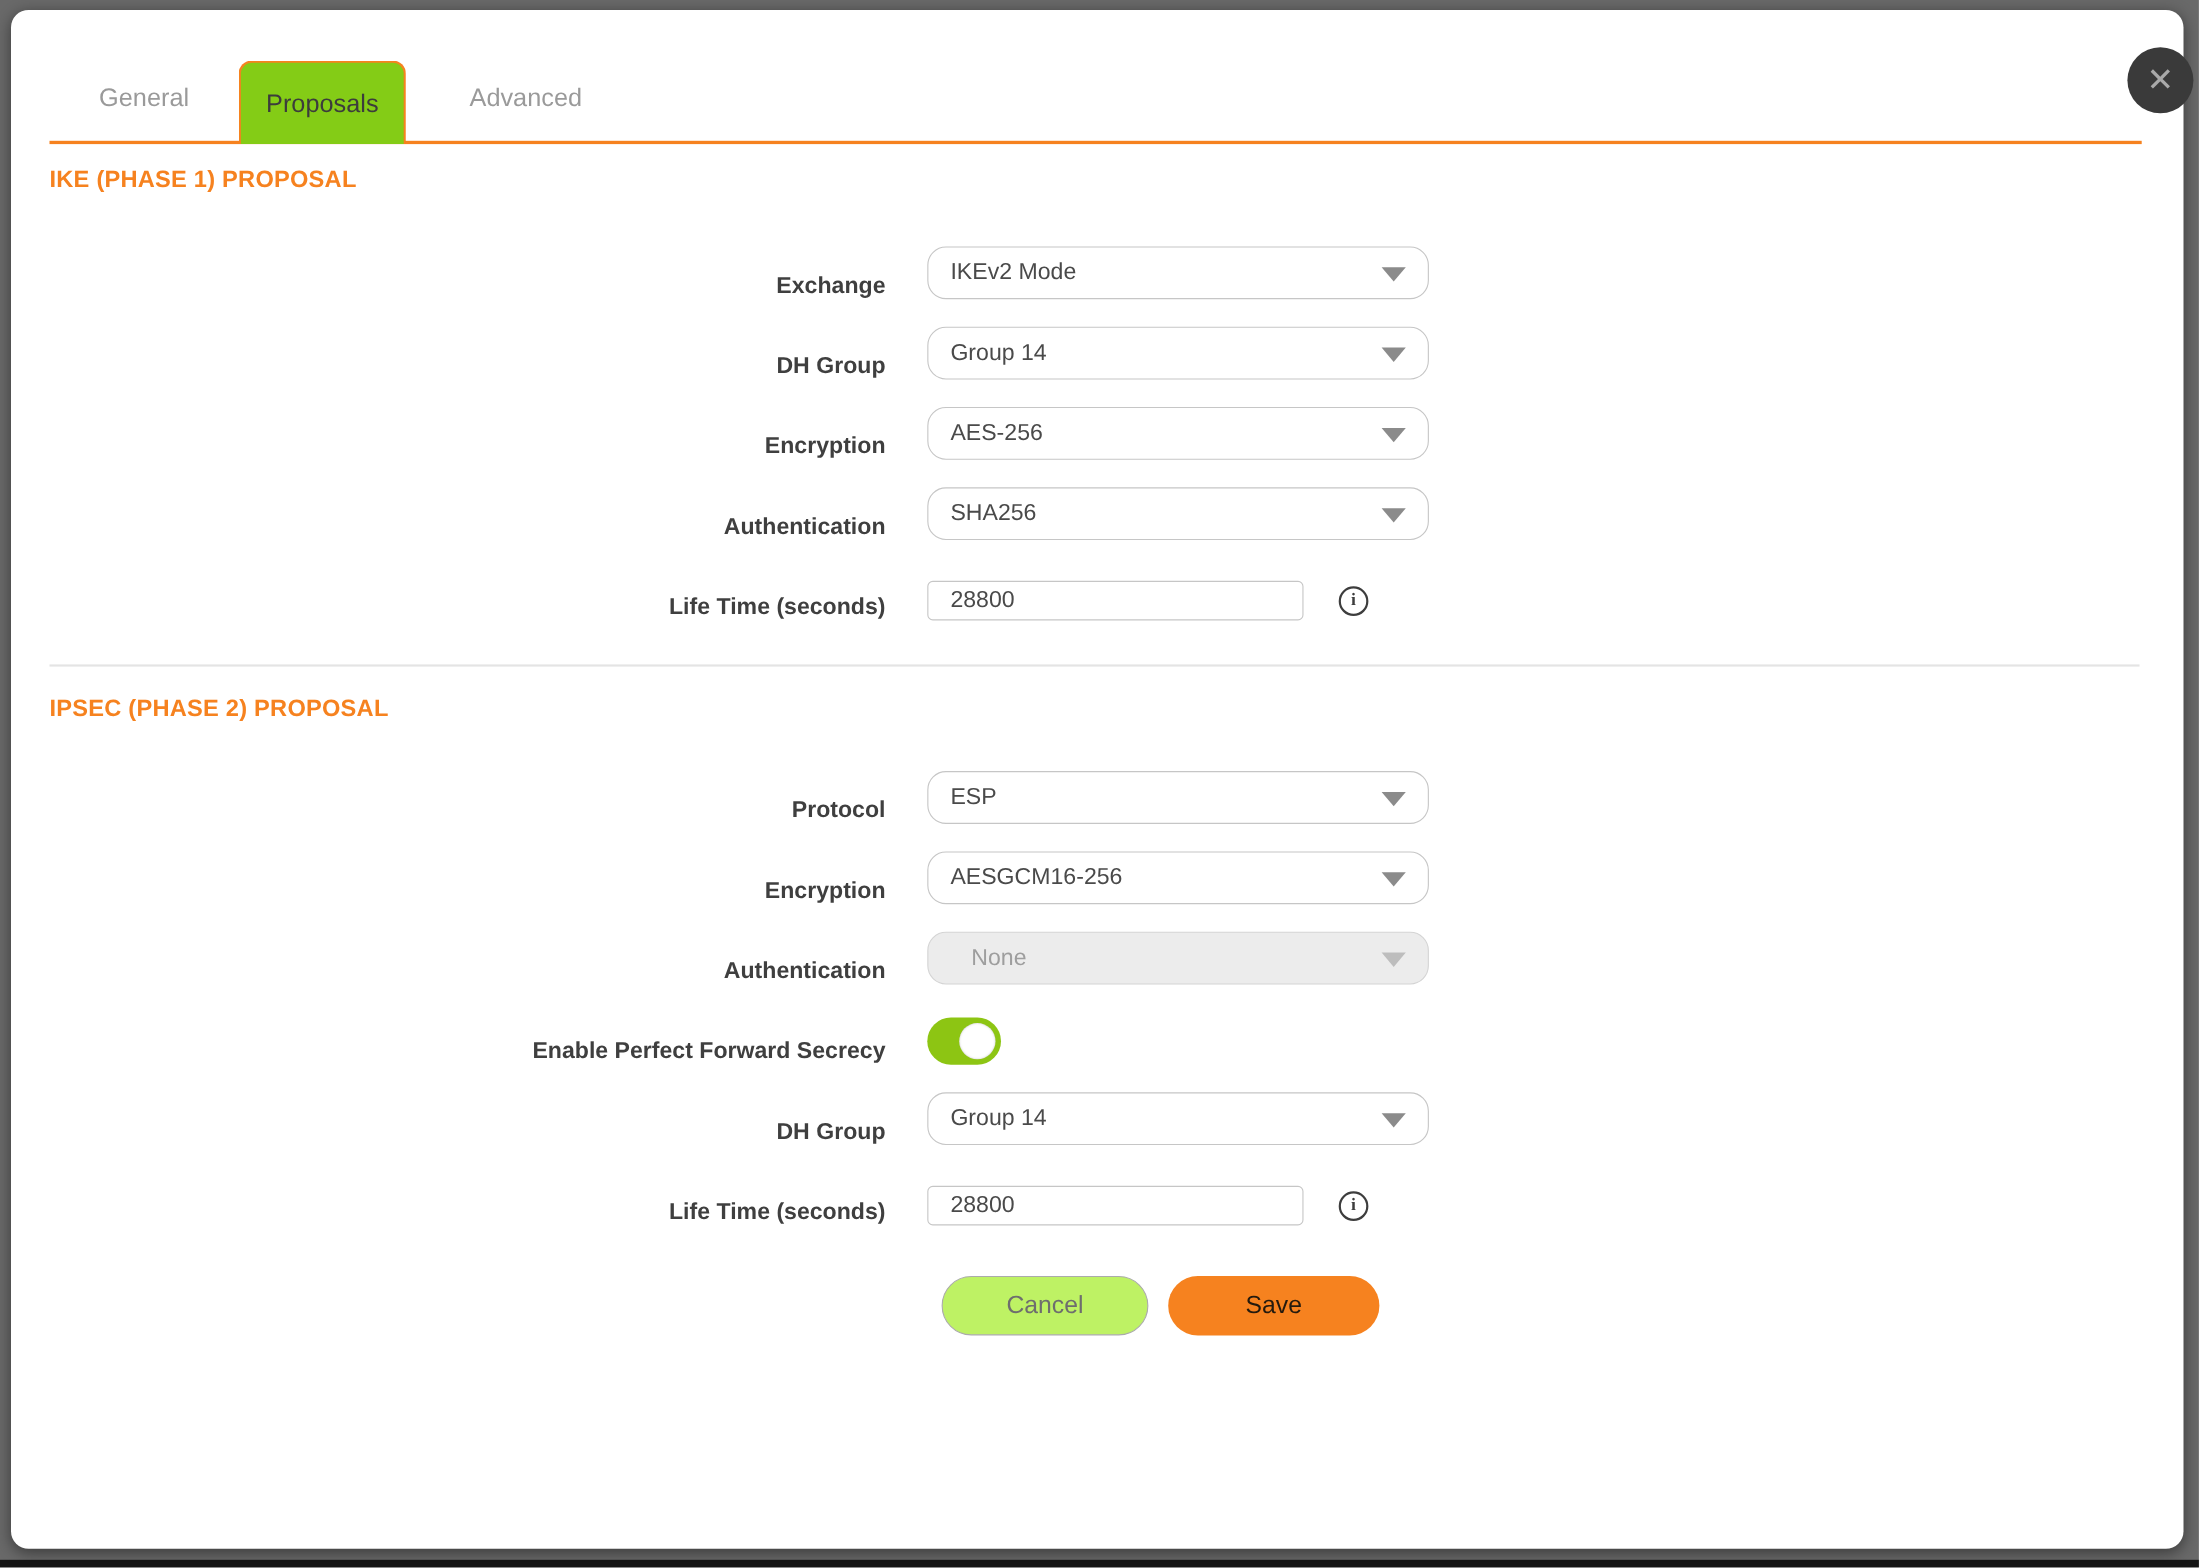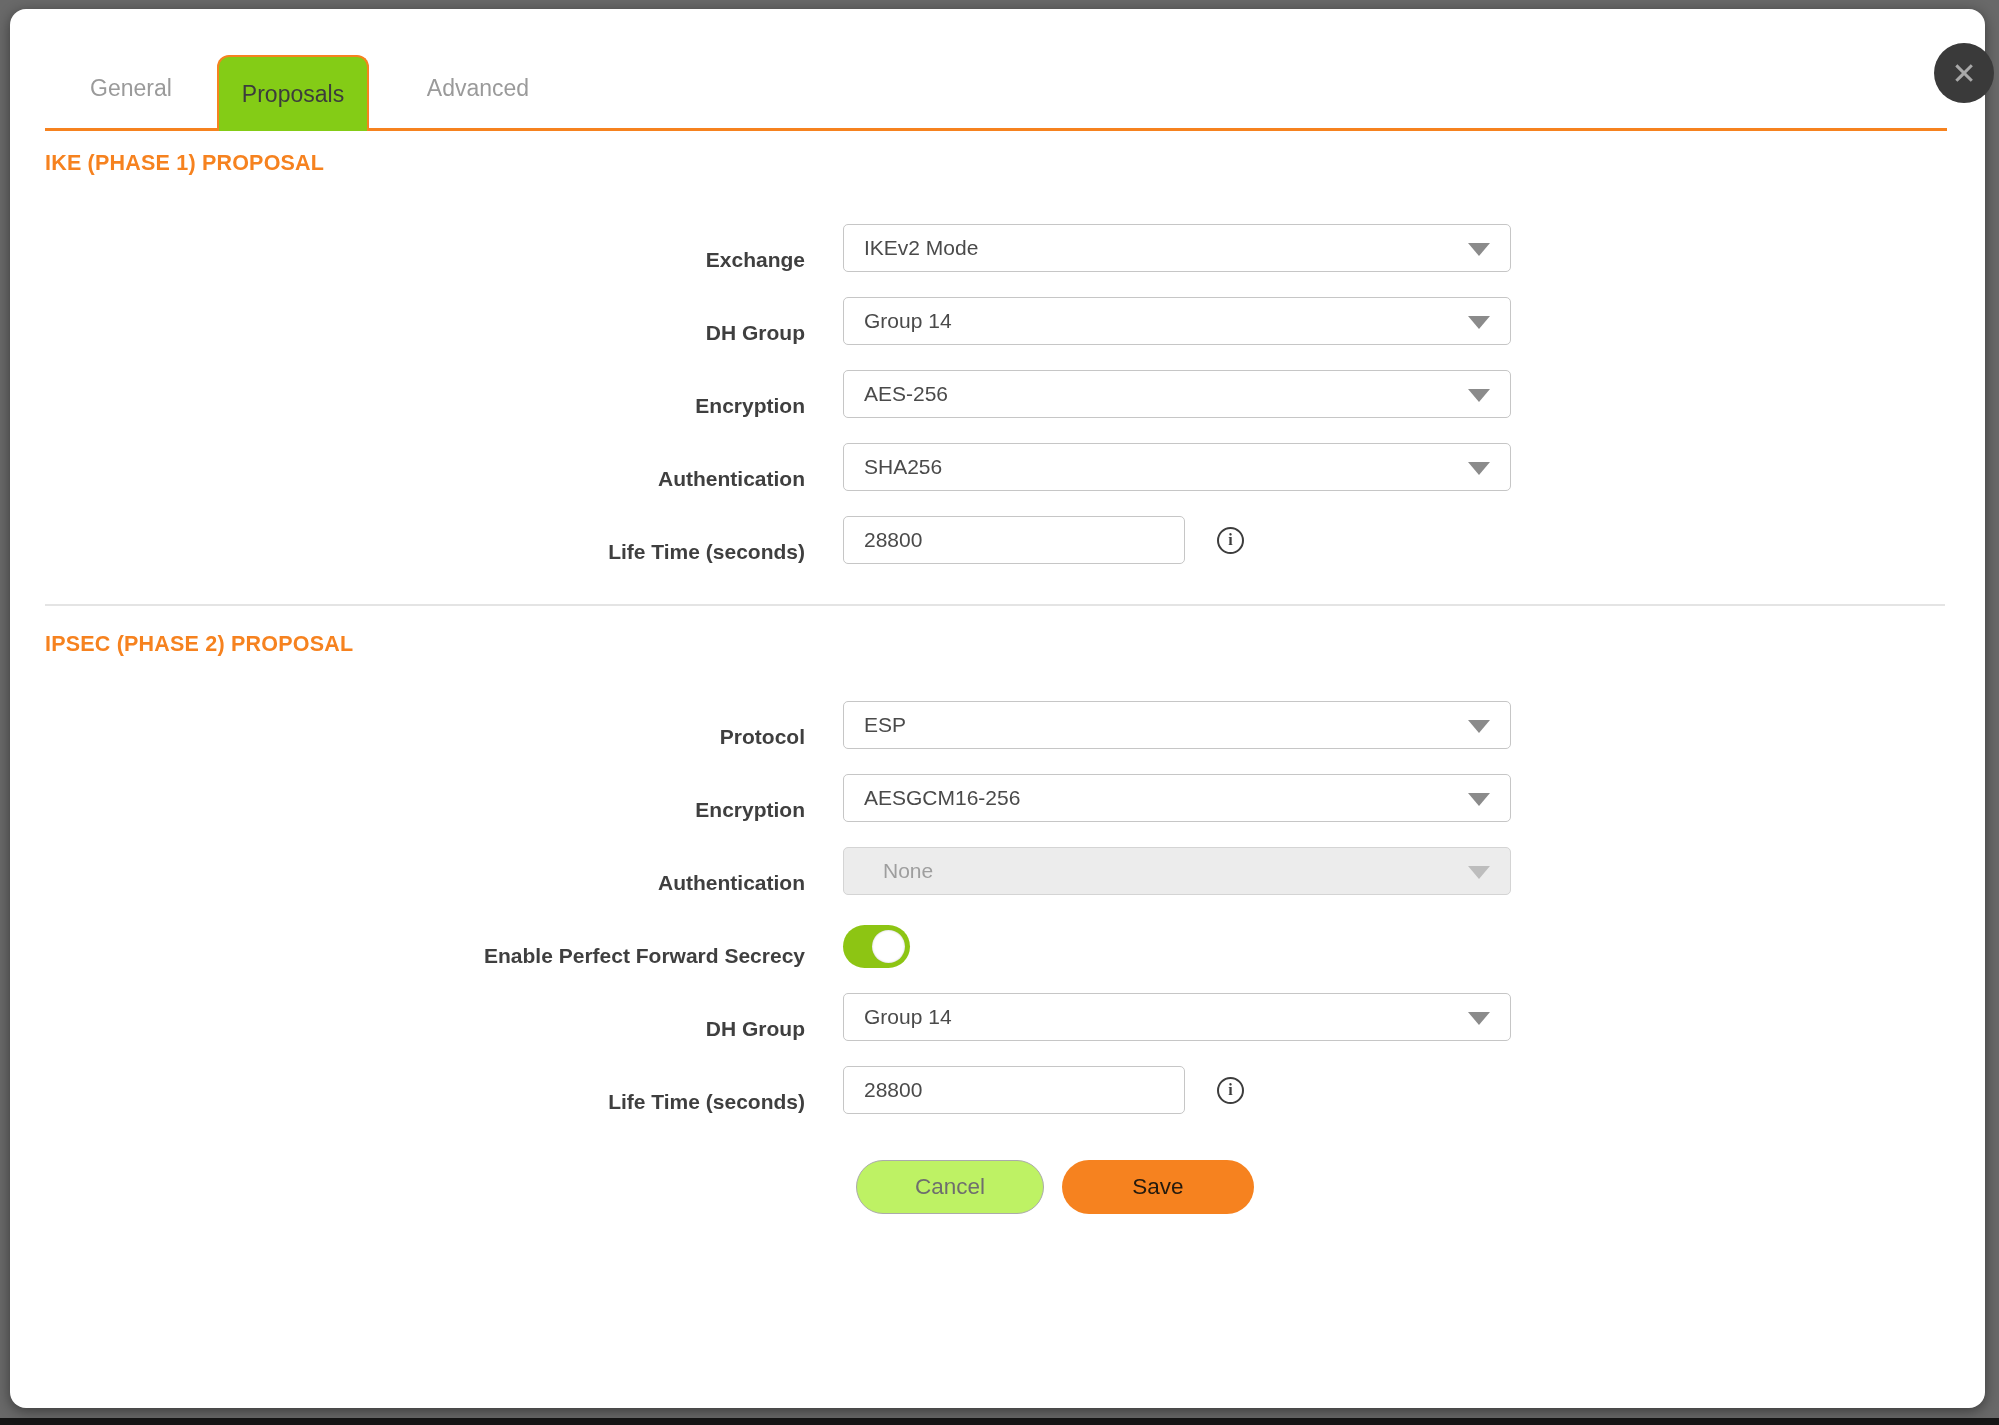--- a/index.html
+++ b/index.html
@@ -91,23 +91,23 @@
     width: 795px;
     text-align: right;
     font-size: 21px;
     font-weight: bold;
     color: #3f3f3f;
     flex: none;
   }
   .control { margin-left: 38px; display: flex; align-items: center; }
   .select {
     position: relative;
-    width: 668px; height: 48px;
+    width: 456px; height: 48px;
     border: 1px solid #c6c6c6;
-    border-radius: 5px;
+    border-radius: 17px;
     background: #ffffff;
     display: flex; align-items: center;
     padding: 0 48px 0 20px;
     font-size: 21px;
     color: #4a4a4a;
     cursor: pointer;
   }
   .select .caret {
     position: absolute;
     right: 20px; top: 50%;
@@ -119,21 +119,21 @@
   }
   .select.disabled {
     background: #ececec;
     color: #9e9e9e;
     border-color: #d4d4d4;
     cursor: default;
     padding-left: 39px;
   }
   .select.disabled .caret { border-top-color: #bdbdbd; }
   .text-input {
-    width: 342px; height: 48px;
+    width: 342px; height: 36px;
     border: 1px solid #c6c6c6;
     border-radius: 5px;
     padding: 0 20px;
     font-size: 21px;
     color: #4a4a4a;
     font-family: "Liberation Sans", "DejaVu Sans", sans-serif;
     outline: none;
     background: #fff;
   }
   .info-icon {

